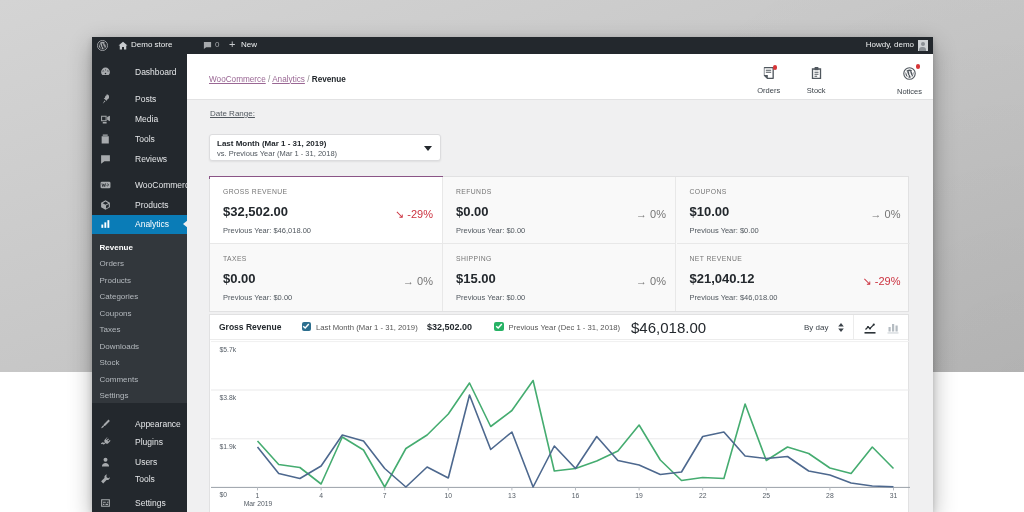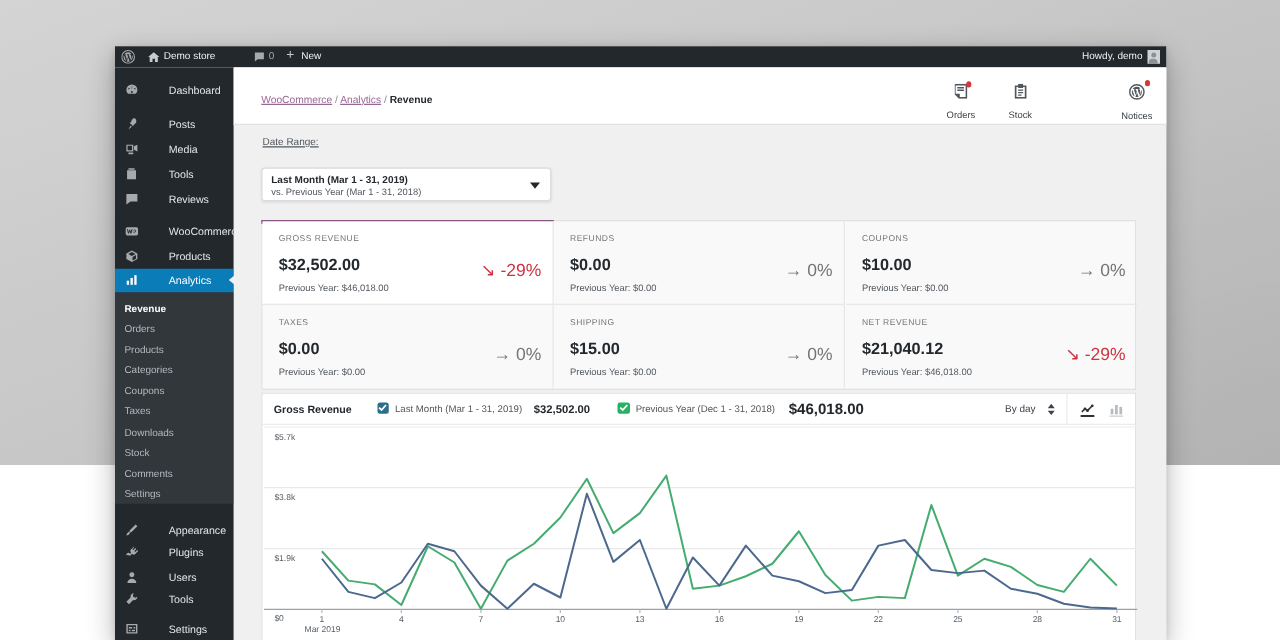--- a/index.html
+++ b/index.html
@@ -34,21 +34,21 @@
   #dropdown .l1 { position:absolute; left:7px; top:4px; font-size:8px; font-weight:bold; color:#23282d; white-space:nowrap; }
   #dropdown .l2 { position:absolute; left:7px; top:14px; font-size:7.5px; color:#50575e; white-space:nowrap; }
   #dropdown .caret { position:absolute; right:8px; top:10.5px; width:0; height:0; border-left:4px solid transparent; border-right:4px solid transparent; border-top:5px solid #23282d; }
   
   #summary { position:absolute; left:22px; top:122px; width:700px; height:135.5px; background:#f9f9f9; border:1px solid #e1e1e2; }
   .tile { position:absolute; width:233px; height:66px; }
   .tile.sel { background:#fff; }
   .tlabel { position:absolute; left:13px; top:11px; font-size:6.8px; letter-spacing:.4px; color:#757575; }
   .tval { position:absolute; left:13px; top:27px; font-size:13px; font-weight:bold; color:#23282d; }
   .tprev { position:absolute; left:13px; top:48.5px; font-size:7.5px; color:#50575e; }
-  .tchange { position:absolute; right:9px; top:30.5px; font-size:14px; color:#757575; }
+  .tchange { position:absolute; right:9px; top:30.5px; font-size:11px; color:#757575; }
   .tchange.neg { color:#cc3340; }
   
   #chartpanel { position:absolute; left:22px; top:259.5px; width:700px; height:198.5px; background:#fff; border:1px solid #e1e1e2; border-bottom:none; }
   #chartpanel .hdr { position:absolute; left:0; top:0; width:100%; height:25px; border-bottom:1px solid #ececec; font-size:7.7px; color:#555; }
   .hv { position:absolute; transform:translateY(-50%); top:12.5px; white-space:nowrap; }
   .cb { position:absolute; top:7px; width:9.5px; height:9.5px; border-radius:2px; }
   .cb svg { position:absolute; left:0.7px; top:0.8px; }
 </style>
 </head>
 <body>
@@ -241,21 +241,21 @@
               </svg>
             </span>
           <span class="hv" style="left:106px">Last Month (Mar 1 - 31, 2019)</span>
           <span class="hv" style="left:217px;font-weight:bold;color:#23282d;font-size:9px">$32,502.00</span>
           <span class="cb" style="left:284px;background:#26b264">
               <svg width="8" height="8" viewBox="0 0 10 10">
                 <path d="M1.5 5.2 4 7.5 8.5 2.5" fill="none" stroke="#fff" stroke-width="1.8"></path>
               </svg>
             </span>
           <span class="hv" style="left:298.5px">Previous Year (Dec 1 - 31, 2018)</span>
-          <span class="hv" style="left:421px;font-weight:bold;color:#23282d;font-size:12px">$46,018.00</span>
+          <span class="hv" style="left:421px;font-weight:normal;color:#23282d;font-size:15px">$46,018.00</span>
           <span class="hv" style="left:594px;color:#3c434a;font-size:8px">By day</span>
           <svg class="abs" style="left:628px;top:8.5px" width="6" height="9" viewBox="0 0 6 9">
               <path fill="#3c434a" d="M3 0 5.8 3.5H.2zM3 9 .2 5.5h5.6z"></path>
             </svg>
           <span class="abs" style="left:643px;top:0;width:1px;height:25px;background:#ececec"></span>
           <svg class="abs" style="left:654px;top:7px" width="12" height="12" viewBox="0 0 12 12">
               <path d="M1.5 7.5 4 5l2 1.5L9.8 2.6" fill="none" stroke="#2c3338" stroke-width="1.3"></path>
               <circle cx="4" cy="5" r="1.1" fill="#2c3338"></circle>
               <circle cx="6" cy="6.5" r="1.1" fill="#2c3338"></circle>
               <circle cx="9.8" cy="2.6" r="1.1" fill="#2c3338"></circle>

